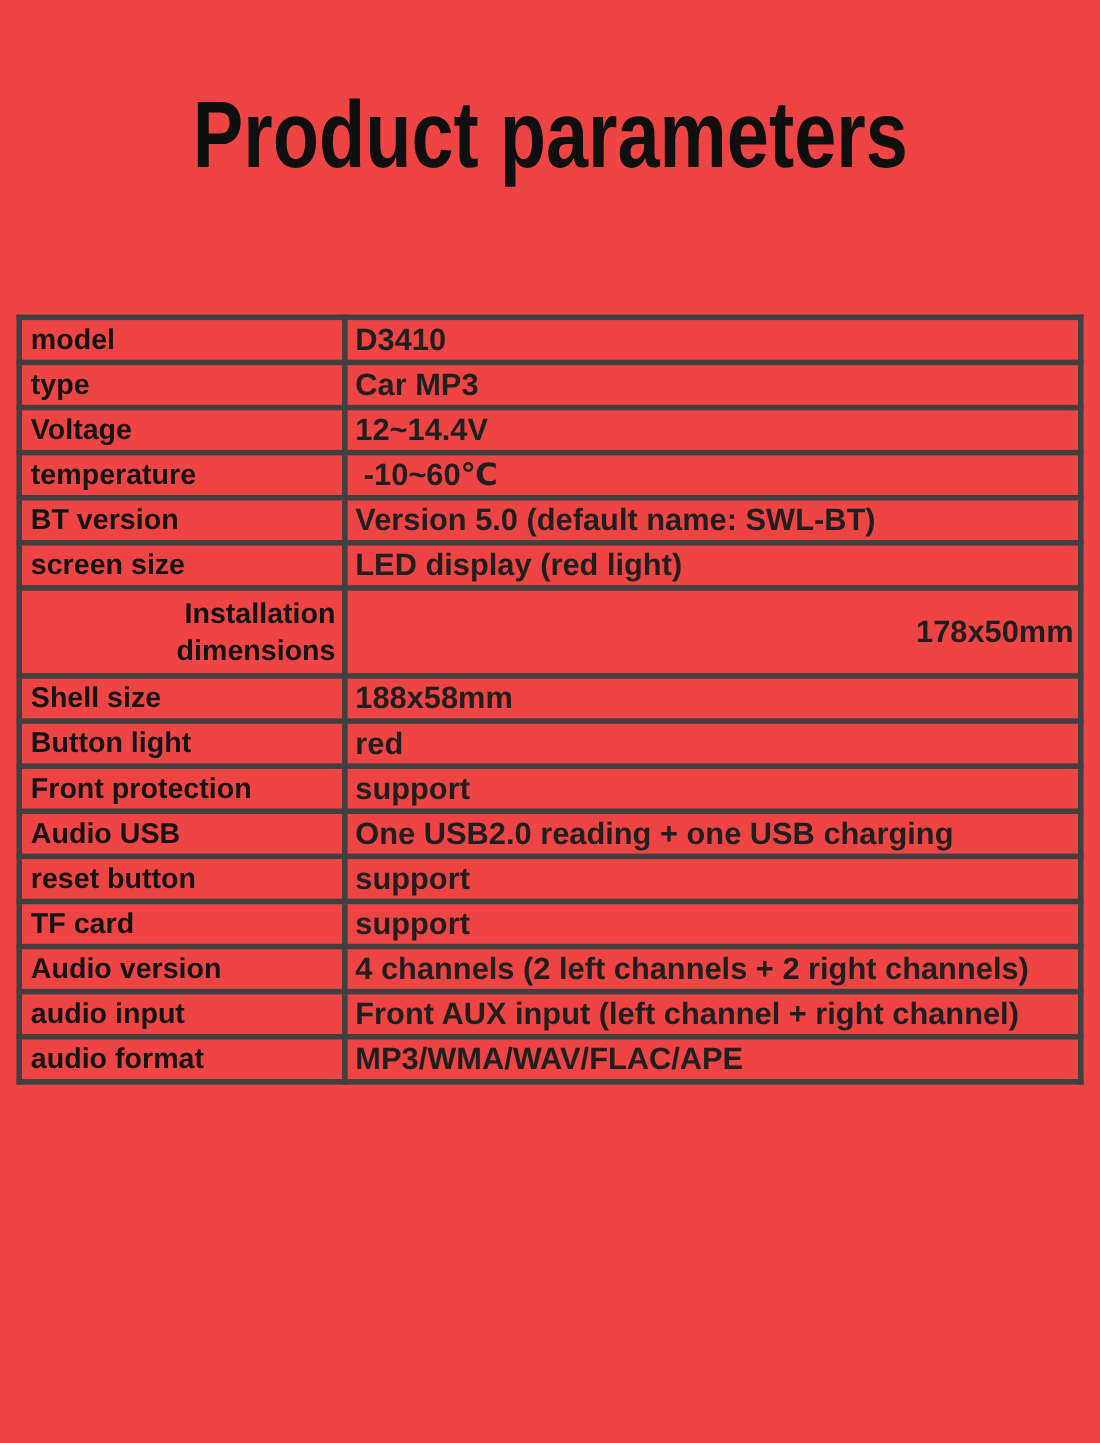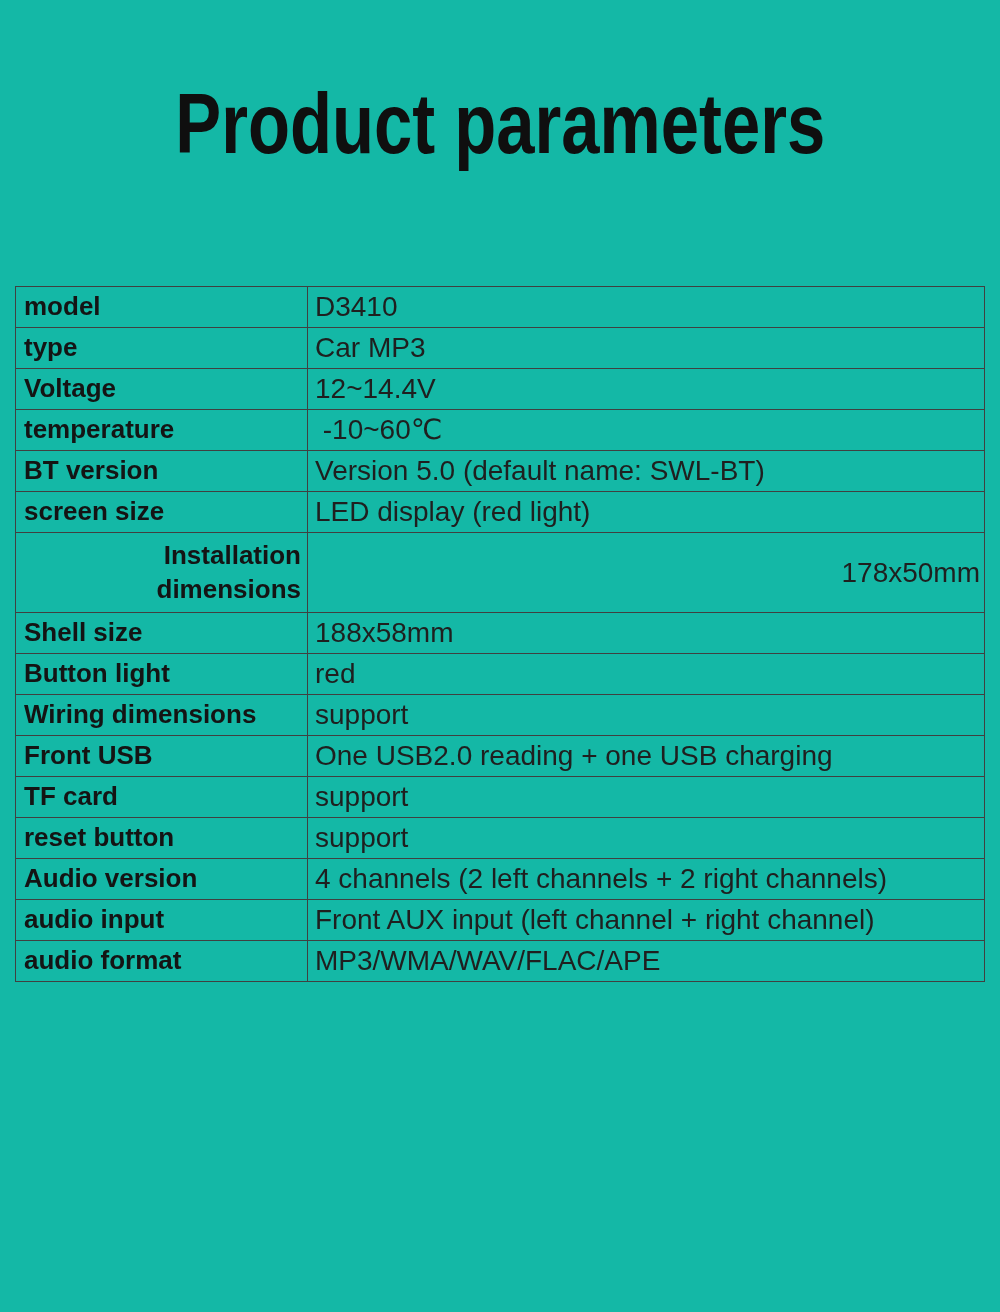--- a/index.html
+++ b/index.html
@@ -10,21 +10,21 @@
     height: 1312px;
     overflow: hidden;
     font-family: "Liberation Sans", "DejaVu Sans", sans-serif;
     color: #1b1b1b;
     position: relative;
   }
   .page {
     position: relative;
     width: 1000px;
     height: 1312px;
-    background: #14b8a6;
+    background: #ef4444;
   }
   .title-wrap {
     position: absolute;
     top: 80px;
     left: 0;
     width: 1000px;
     text-align: center;
   }
   .title {
     display: inline-block;
@@ -39,42 +39,42 @@
   }
   table.spec-table {
     position: absolute;
     left: 15px;
     top: 286px;
     width: 970px;
     border-collapse: collapse;
     table-layout: fixed;
   }
   table.spec-table td {
-    border: 1px solid #404040;
+    border: 5px solid #404040;
     vertical-align: middle;
     overflow: hidden;
   }
   table.spec-table tr {
     height: 41px;
   }
   table.spec-table tr.tall {
     height: 80px;
     text-align: right;
   }
   .label-cell {
     width: 277px;
     font-weight: 700;
     font-size: 26px;
     padding: 0 6px 0 8px;
     line-height: 1.3;
     color: #141414;
   }
   .value-cell {
     font-size: 28px;
-    font-weight: 400;
+    font-weight: 700;
     padding: 0 4px 0 7px;
     color: #1f1f1f;
     white-space: pre-wrap;
     line-height: 1.2;
   }
 </style>
 </head>
 <body>
 
 <div class="page">
@@ -113,33 +113,33 @@
         </tr>
         <tr>
           <td class="label-cell">Shell size</td>
           <td class="value-cell">188x58mm</td>
         </tr>
         <tr>
           <td class="label-cell">Button light</td>
           <td class="value-cell">red</td>
         </tr>
         <tr>
-          <td class="label-cell">Wiring dimensions</td>
+          <td class="label-cell">Front protection</td>
           <td class="value-cell">support</td>
         </tr>
         <tr>
-          <td class="label-cell">Front USB</td>
+          <td class="label-cell">Audio USB</td>
           <td class="value-cell">One USB2.0 reading + one USB charging</td>
         </tr>
         <tr>
-          <td class="label-cell">TF card</td>
+          <td class="label-cell">reset button</td>
           <td class="value-cell">support</td>
         </tr>
         <tr>
-          <td class="label-cell">reset button</td>
+          <td class="label-cell">TF card</td>
           <td class="value-cell">support</td>
         </tr>
         <tr>
           <td class="label-cell">Audio version</td>
           <td class="value-cell">4 channels (2 left channels + 2 right channels)</td>
         </tr>
         <tr>
           <td class="label-cell">audio input</td>
           <td class="value-cell">Front AUX input (left channel + right channel)</td>
         </tr>

